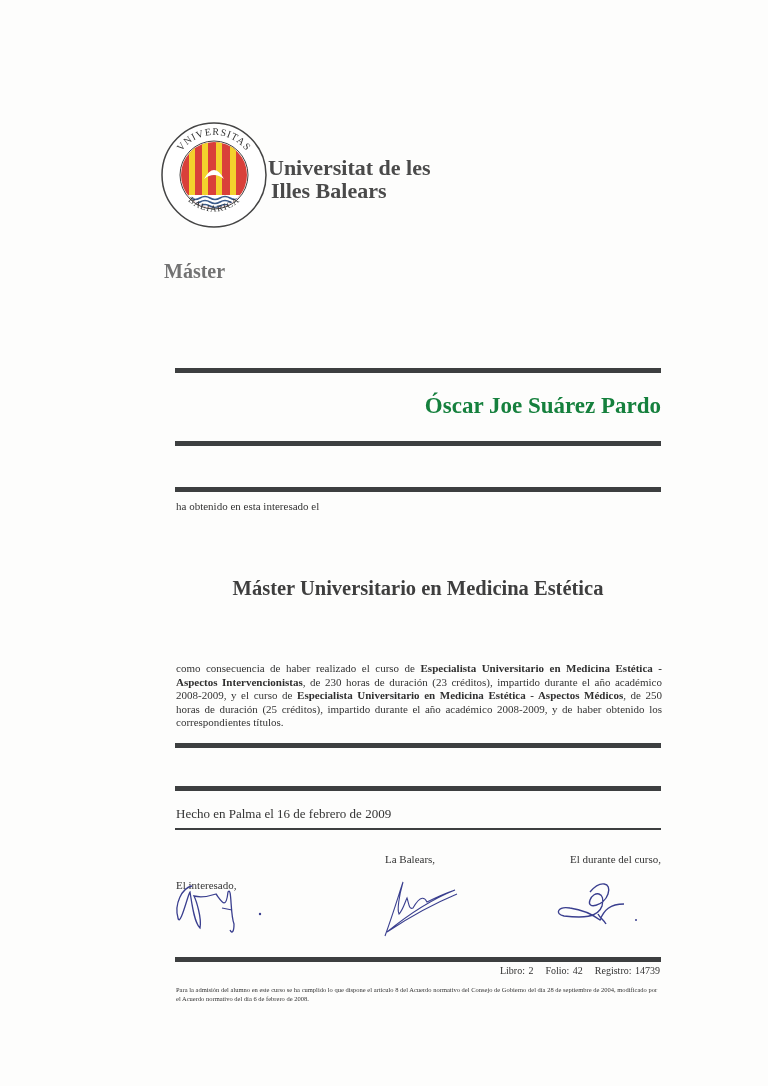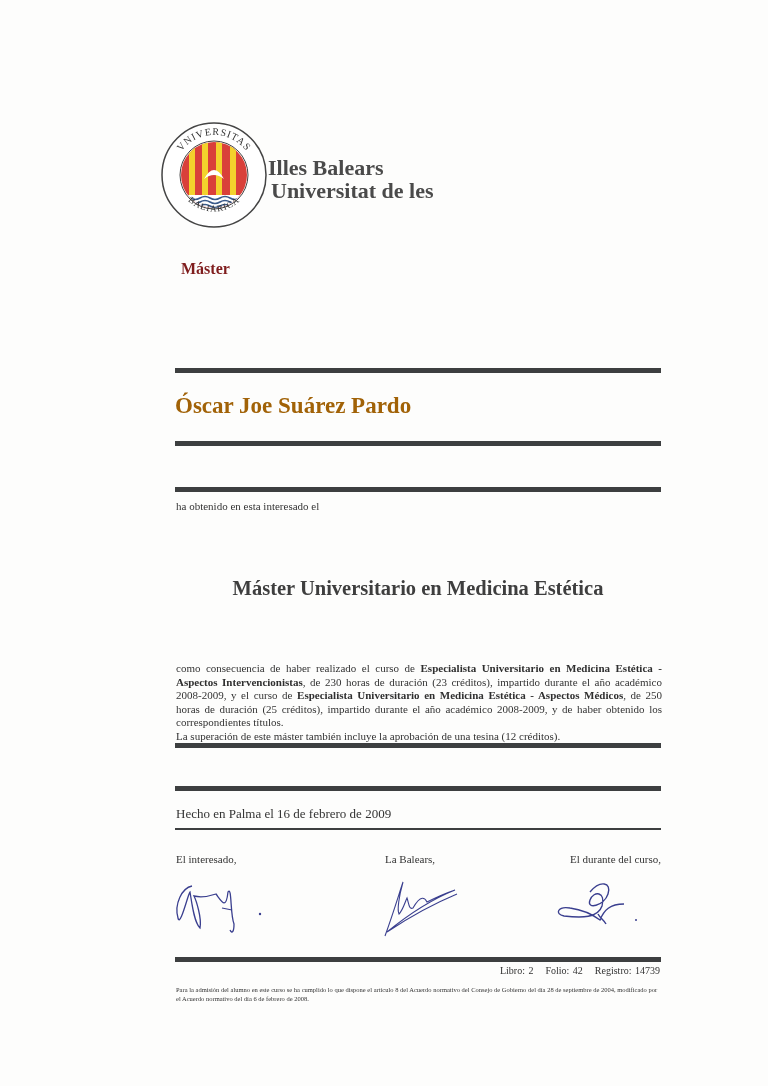--- a/index.html
+++ b/index.html
@@ -5,31 +5,31 @@
     html, body { margin: 0; padding: 0; }
     body {
       width: 768px; height: 1086px; background: #fdfdfc;
       position: relative; overflow: hidden;
       font-family: "Liberation Serif", "DejaVu Serif", serif; color: #3a3a3a;
     }
     .abs { position: absolute; }
     .seal { left: 160px; top: 121px; width: 108px; height: 108px; }
     .uni-name { left: 268px; top: 156px; font-size: 22px; font-weight: bold; color: #4a4a4a; line-height: 23px; }
     .uni-name div:nth-child(2) { padding-left: 3px; }
-    .degree-type { left: 181px; top: 260px; font-size: 16px; font-weight: bold; color: #7f1d1d; }
+    .degree-type { left: 164px; top: 260px; font-size: 20px; font-weight: bold; color: #737373; }
     .rule { position: absolute; left: 175px; width: 486px; height: 5px; background: #3d3f40; }
     .rule.thin { height: 2px; }
-    .student-name { left: 175px; width: 486px; top: 393px; text-align: left; font-size: 23px; font-weight: bold; color: #a16207; }
+    .student-name { left: 175px; width: 486px; top: 393px; text-align: right; font-size: 23px; font-weight: bold; color: #15803d; }
     .intro { left: 176px; top: 500px; font-size: 11px; color: #333; }
     .degree-title { left: 175px; width: 486px; top: 577px; text-align: center; font-size: 20.5px; font-weight: bold; color: #3e3e3e; }
     .body-text { left: 176px; width: 486px; top: 662px; font-size: 11px; line-height: 13.5px; color: #333; text-align: justify; }
     .body-text b { color: #2f2f2f; }
     .date { left: 176px; top: 806px; font-size: 13px; color: #333; }
     .sig-label { top: 853px; font-size: 11px; color: #333; }
-    .sig-left { left: 176px; }
+    .sig-left { left: 176px; margin-top: 26px; }
     .sig-mid { left: 385px; }
     .sig-right { left: 570px; }
     .sig { position: absolute; width: 110px; height: 70px; }
     .registry { right: 108px; top: 965px; font-size: 10px; color: #333; word-spacing: 1px; }
     .registry span { margin-left: 12px; }
     .footnote { left: 176px; width: 486px; top: 985px; font-size: 6.5px; line-height: 9px; color: #333; }
   </style>
 </head>
 <body>
 
@@ -57,38 +57,37 @@
   <path d="M44 58 q10 -18 20 0 q-10 -8 -20 0 z" fill="#fff"></path>
   <text font-size="10" fill="#333" font-family="Liberation Serif, serif" letter-spacing="1">
     <textPath href="#arcTop" startOffset="50%" text-anchor="middle">VNIVERSITAS</textPath>
   </text>
   <text font-size="9" fill="#333" font-family="Liberation Serif, serif" letter-spacing="1">
     <textPath href="#arcBot" startOffset="50%" text-anchor="middle">BALIARICA</textPath>
   </text>
 </svg>
 
 <div class="abs uni-name">
+  <div>Universitat de les</div>
   <div>Illes Balears</div>
-  <div>Universitat de les</div>
 </div>
 
 <div class="abs degree-type">Máster</div>
 
 <div class="rule" style="top:368px"></div>
 <div class="abs student-name">Óscar Joe Suárez Pardo</div>
 <div class="rule" style="top:441px"></div>
 <div class="rule" style="top:487px"></div>
 
 <div class="abs intro">ha obtenido en esta interesado el</div>
 
 <div class="abs degree-title">Máster Universitario en Medicina Estética</div>
 
 <div class="abs body-text">
   <span>como consecuencia de haber realizado el curso de </span><b>Especialista Universitario en Medicina Estética - Aspectos Intervencionistas</b><span>, de 230 horas de duración (23 créditos), impartido durante el año académico 2008-2009, y el curso de </span><b>Especialista Universitario en Medicina Estética - Aspectos Médicos</b><span>, de 250 horas de duración (25 créditos), impartido durante el año académico 2008-2009, y de haber obtenido los correspondientes títulos.</span>
-  <div>La superación de este máster también incluye la aprobación de una tesina (12 créditos).</div>
 </div>
 
 <div class="rule" style="top:743px"></div>
 <div class="rule" style="top:786px"></div>
 
 <div class="abs date">Hecho en Palma el 16 de febrero de 2009</div>
 <div class="rule thin" style="top:828px"></div>
 
 <div class="abs sig-label sig-left">El interesado,</div>
 <div class="abs sig-label sig-mid">La Balears,</div>

